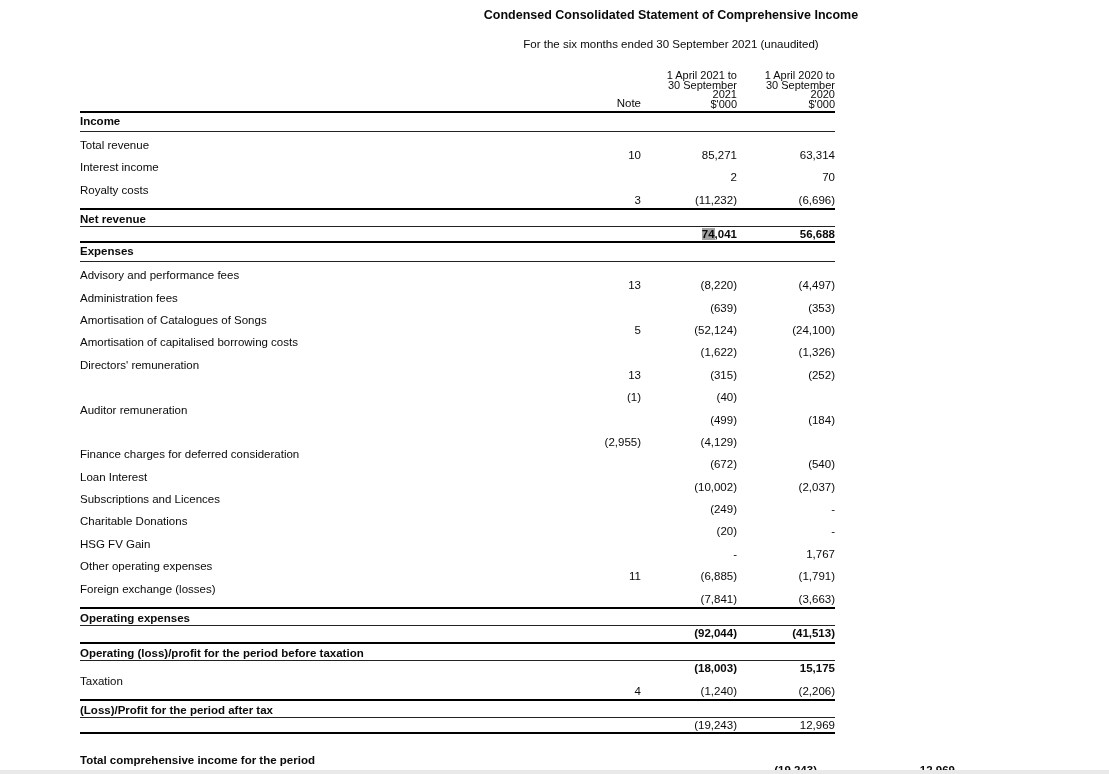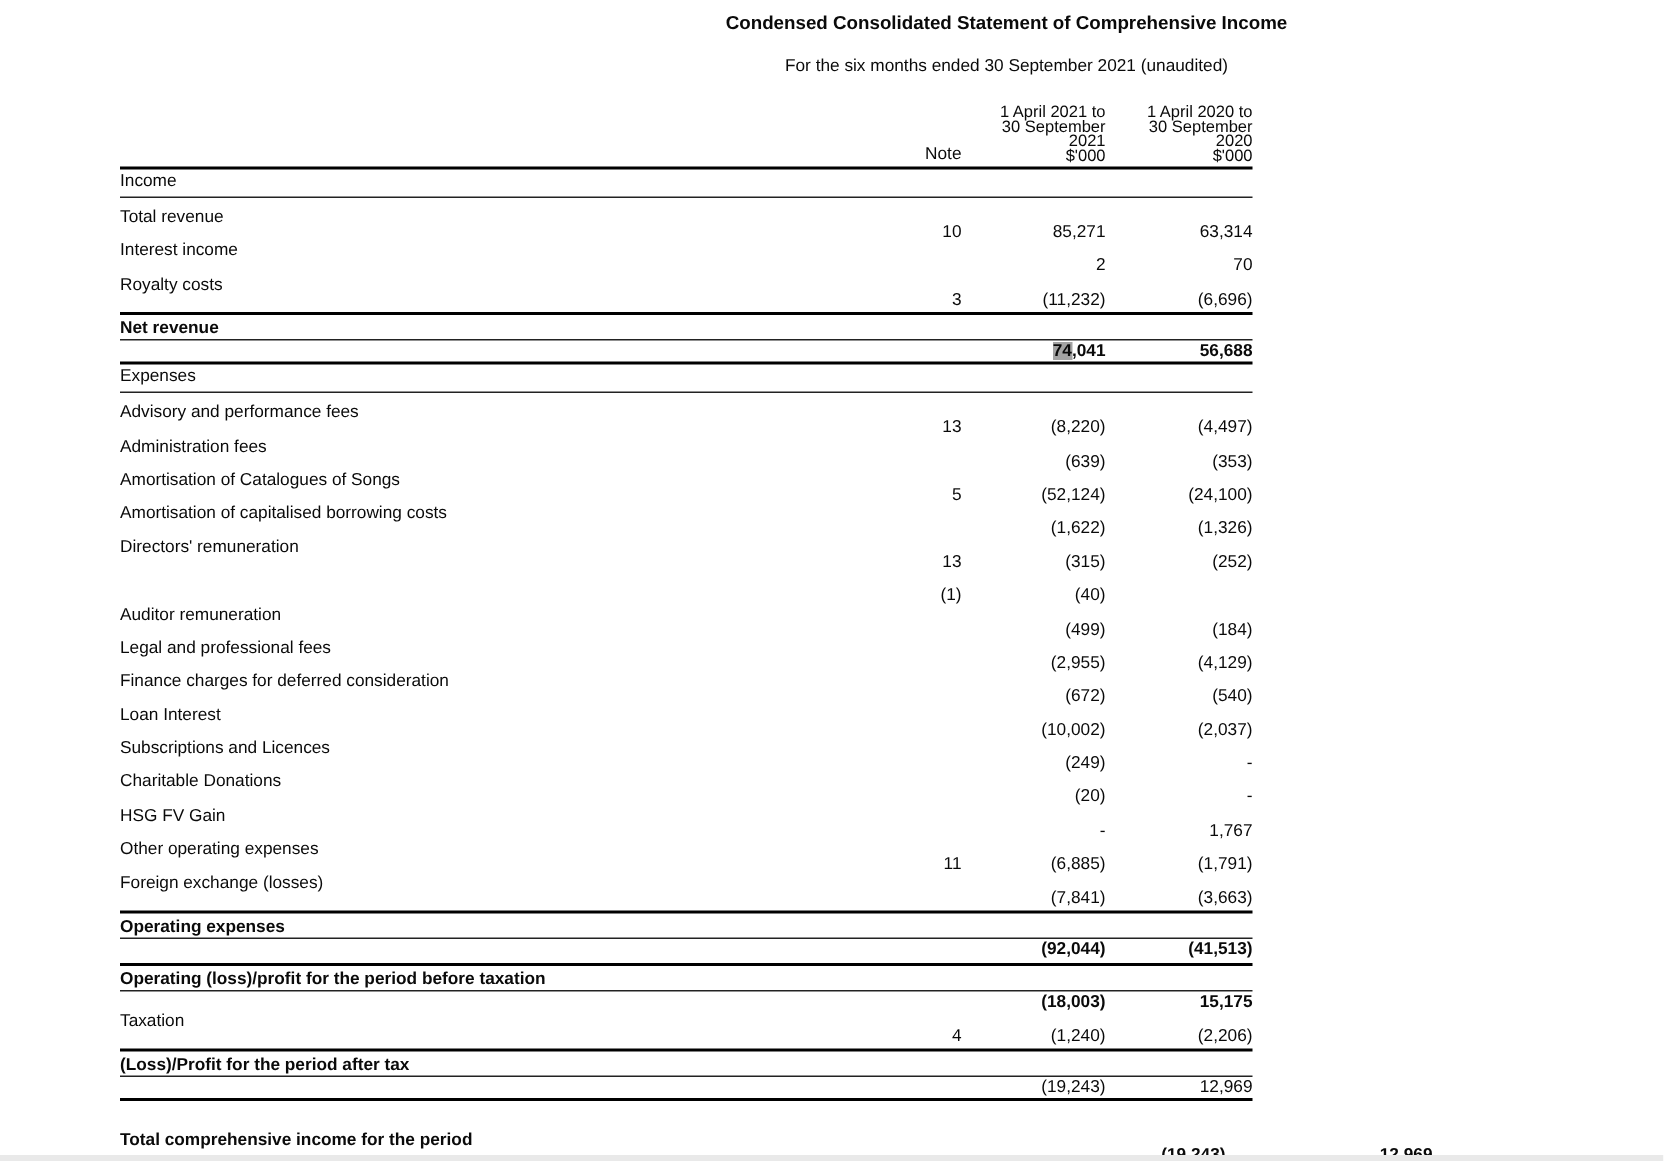--- a/index.html
+++ b/index.html
@@ -13,21 +13,21 @@
   .title{font-size:12.5px;font-weight:700;line-height:14px;}
   .subtitle{font-size:11.5px;margin-top:16px;line-height:13px;}
   .sheet{position:absolute;left:80px;top:66px;width:755px;font-size:11.5px;}
   .grid{display:grid;grid-template-columns:480px 81px 96px 98px;}
   .rc{text-align:right;}
   .lc{text-align:left;line-height:13px;}
   .col-headers{display:grid;grid-template-columns:480px 81px 96px 98px;align-items:end;height:45px;padding-bottom:2px;box-sizing:border-box;}
   .note-h{text-align:right;font-size:11.5px;line-height:11px;}
   .colh{text-align:right;font-size:11px;}
   .colh div{line-height:9.5px;}
-  .row-section{border-top:2.5px solid #000;border-bottom:1px solid #222;padding:2px 0 3px;font-weight:400;margin-bottom:7px;line-height:13px;}
+  .row-section{border-top:2.5px solid #000;border-bottom:1px solid #222;padding:2px 0 3px;font-weight:700;margin-bottom:7px;line-height:13px;}
   .row-item{height:22.4px;}
   .row-item .off{padding-top:10px;line-height:12px;}
   .row-item.grand{height:24px;font-weight:700;gap:40px;}
   .row-total{border-top:2.5px solid #000;margin-top:2px;}
   .row-total .tl{font-weight:700;line-height:12px;padding:3px 0 1px;border-bottom:1px solid #222;}
   .row-total .tv{padding-top:1px;height:13px;line-height:12px;font-weight:700;}
   .row-total.light .tv{font-weight:400;}
   .rule{border-top:2.5px solid #000;height:0;}
   .spacer{width:100%;}
   .sel{display:inline-block;}
@@ -125,21 +125,20 @@
           <div class="rc off">(1)</div>
           <div class="rc off">(40)</div>
         </div>
         <div class="row-item grid">
           <div class="lc">Auditor remuneration</div>
           <div class="rc off"></div>
           <div class="rc off">(499)</div>
           <div class="rc off">(184)</div>
         </div>
         <div class="row-item grid">
-          <div class="lc">Legal and professional fees</div>
           <div class="rc off"></div>
           <div class="rc off">(2,955)</div>
           <div class="rc off">(4,129)</div>
         </div>
         <div class="row-item grid">
           <div class="lc">Finance charges for deferred consideration</div>
           <div class="rc off"></div>
           <div class="rc off">(672)</div>
           <div class="rc off">(540)</div>
         </div>

